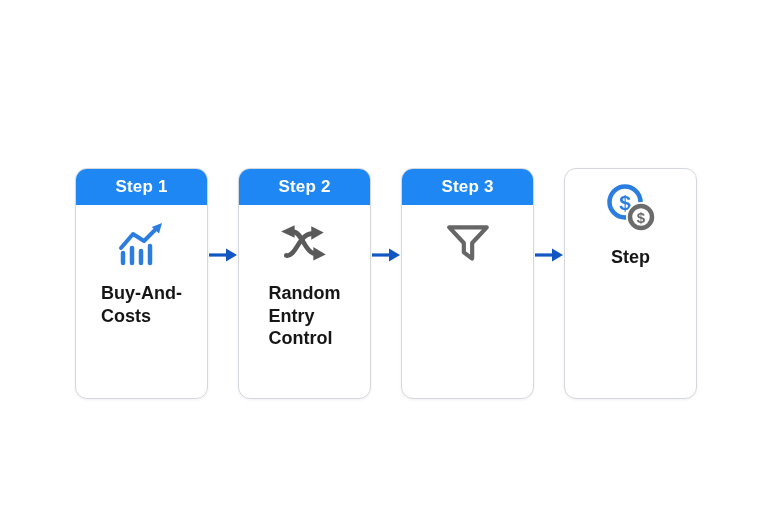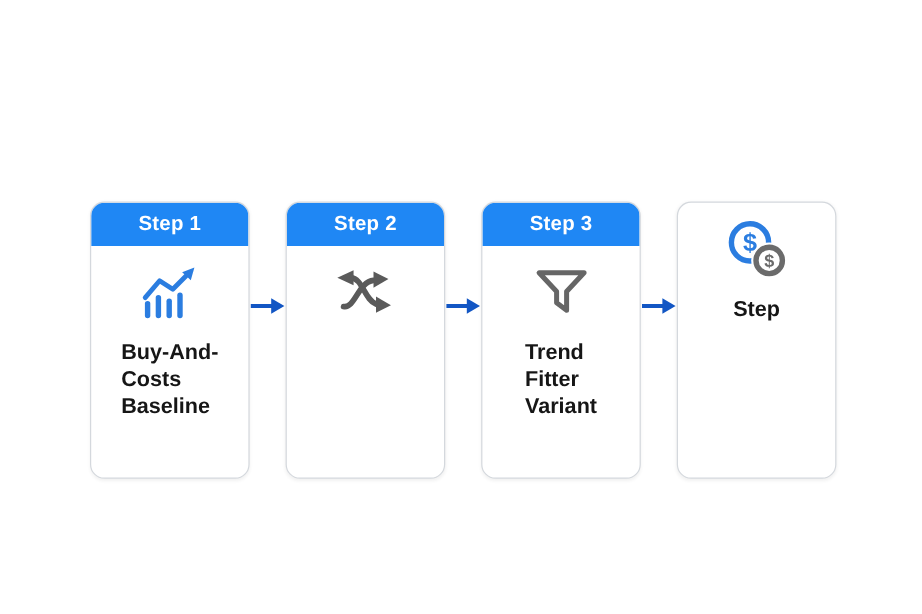--- a/index.html
+++ b/index.html
@@ -93,21 +93,20 @@
             <line x1="34" y1="26" x2="34" y2="43"></line>
           </g>
           <polyline points="5,28 17,14 28,21 39,10" stroke="var(--icon-blue)" stroke-width="4" stroke-linecap="round" stroke-linejoin="round" fill="none"></polyline>
           <polygon points="46,3 43,13.5 35.8,6.9" fill="var(--icon-blue)"></polygon>
         </svg>
 
       </div>
       <div class="label">
             <div>Buy-And-</div>
             <div>Costs</div>
-            <div>Baseline</div>
           </div>
     </div>
   </div>
 
   <div class="arrow">
     <svg width="30" height="16" viewBox="0 0 30 16">
       <line x1="1" y1="8" x2="19" y2="8" stroke="var(--arrow)" stroke-width="3.2"></line>
       <polygon points="18,1.5 29,8 18,14.5" fill="var(--arrow)"></polygon>
     </svg>
   </div>
@@ -123,45 +122,45 @@
             <path d="M14 9 C 23 9, 25 27, 34 30"></path>
           </g>
           <g fill="var(--icon-gray)">
             <polygon points="32,4 44,10 32,17"></polygon>
             <polygon points="16,3 3,9 16,15"></polygon>
             <polygon points="34,24 46,31 34,37"></polygon>
           </g>
         </svg>
 
       </div>
+      <div class="label">
+            <div>Random</div>
+            <div>Entry</div>
+            <div>Control</div>
+          </div>
     </div>
   </div>
 
   <div class="arrow">
     <svg width="30" height="16" viewBox="0 0 30 16">
       <line x1="1" y1="8" x2="19" y2="8" stroke="var(--arrow)" stroke-width="3.2"></line>
       <polygon points="18,1.5 29,8 18,14.5" fill="var(--arrow)"></polygon>
     </svg>
   </div>
 
   <div class="card">
     <div class="card-header">Step 3</div>
     <div class="card-body">
       <div class="icon-wrap">
 
         <svg width="50" height="46" viewBox="0 0 48 44">
           <path d="M6 6 H42 L28 21 V36 L20 30 V21 Z" fill="none" stroke="var(--funnel-gray)" stroke-width="4" stroke-linejoin="round"></path>
         </svg>
 
       </div>
-      <div class="label">
-            <div>Trend</div>
-            <div>Fitter</div>
-            <div>Variant</div>
-          </div>
     </div>
   </div>
 
   <div class="arrow">
     <svg width="30" height="16" viewBox="0 0 30 16">
       <line x1="1" y1="8" x2="19" y2="8" stroke="var(--arrow)" stroke-width="3.2"></line>
       <polygon points="18,1.5 29,8 18,14.5" fill="var(--arrow)"></polygon>
     </svg>
   </div>
 

